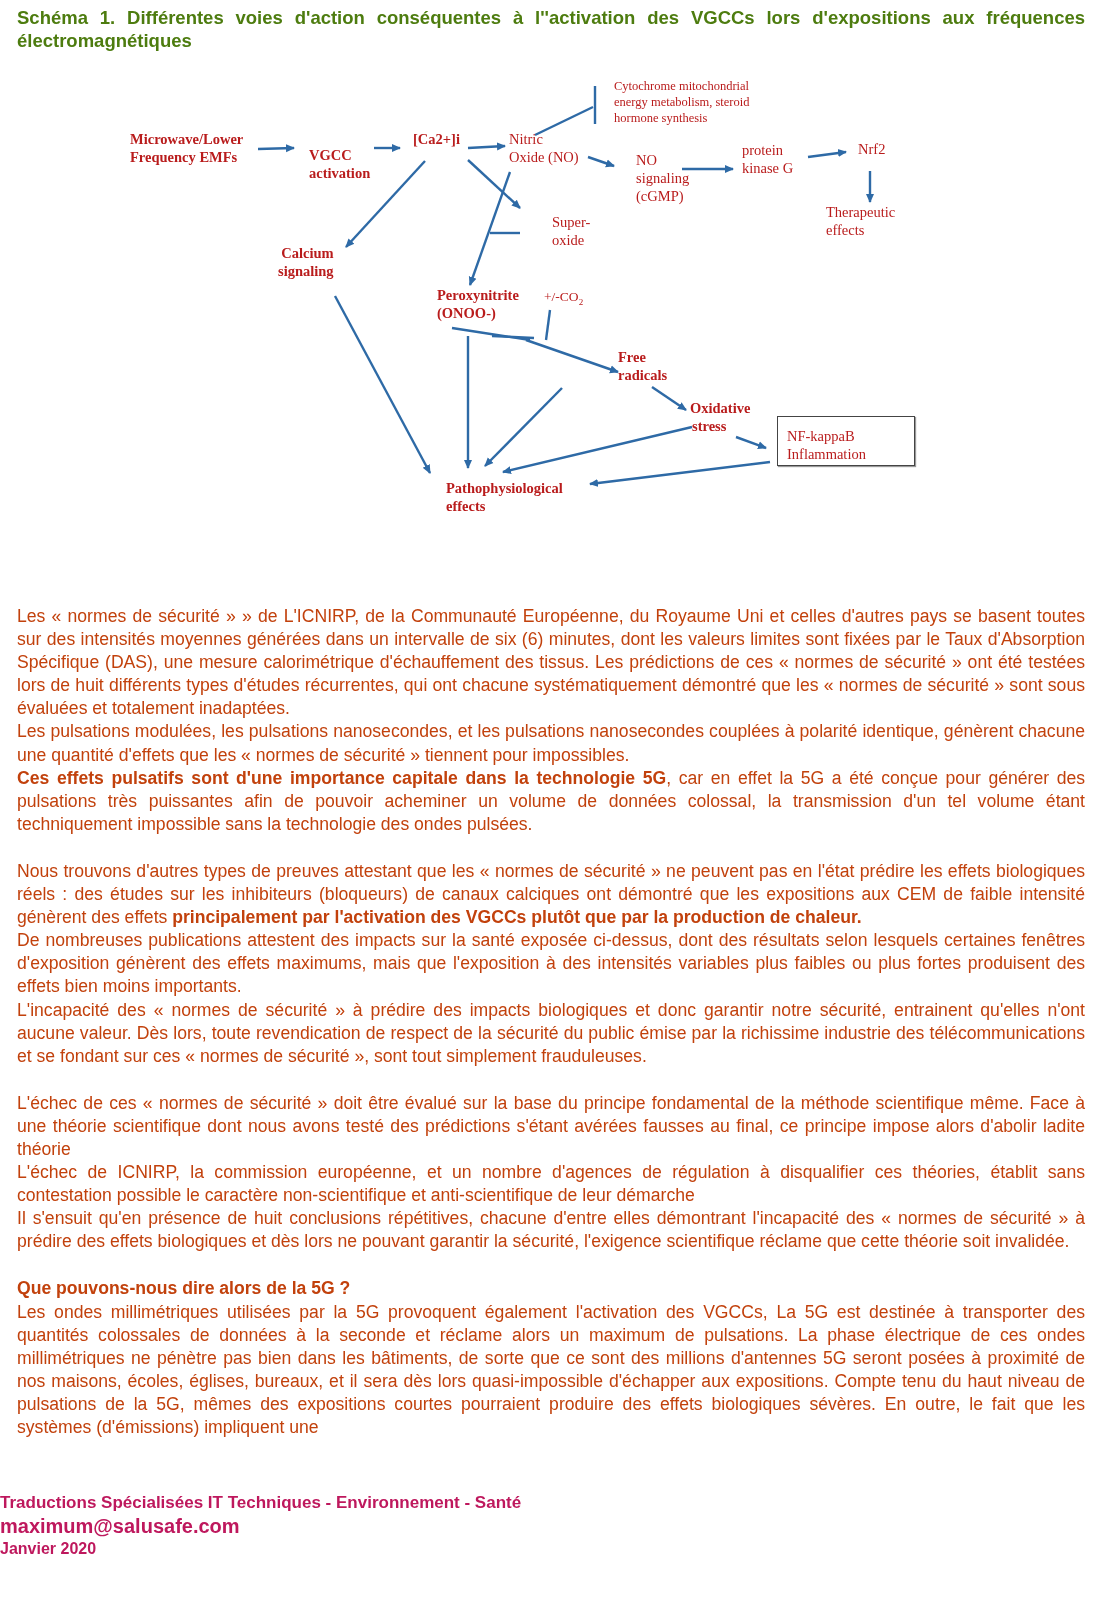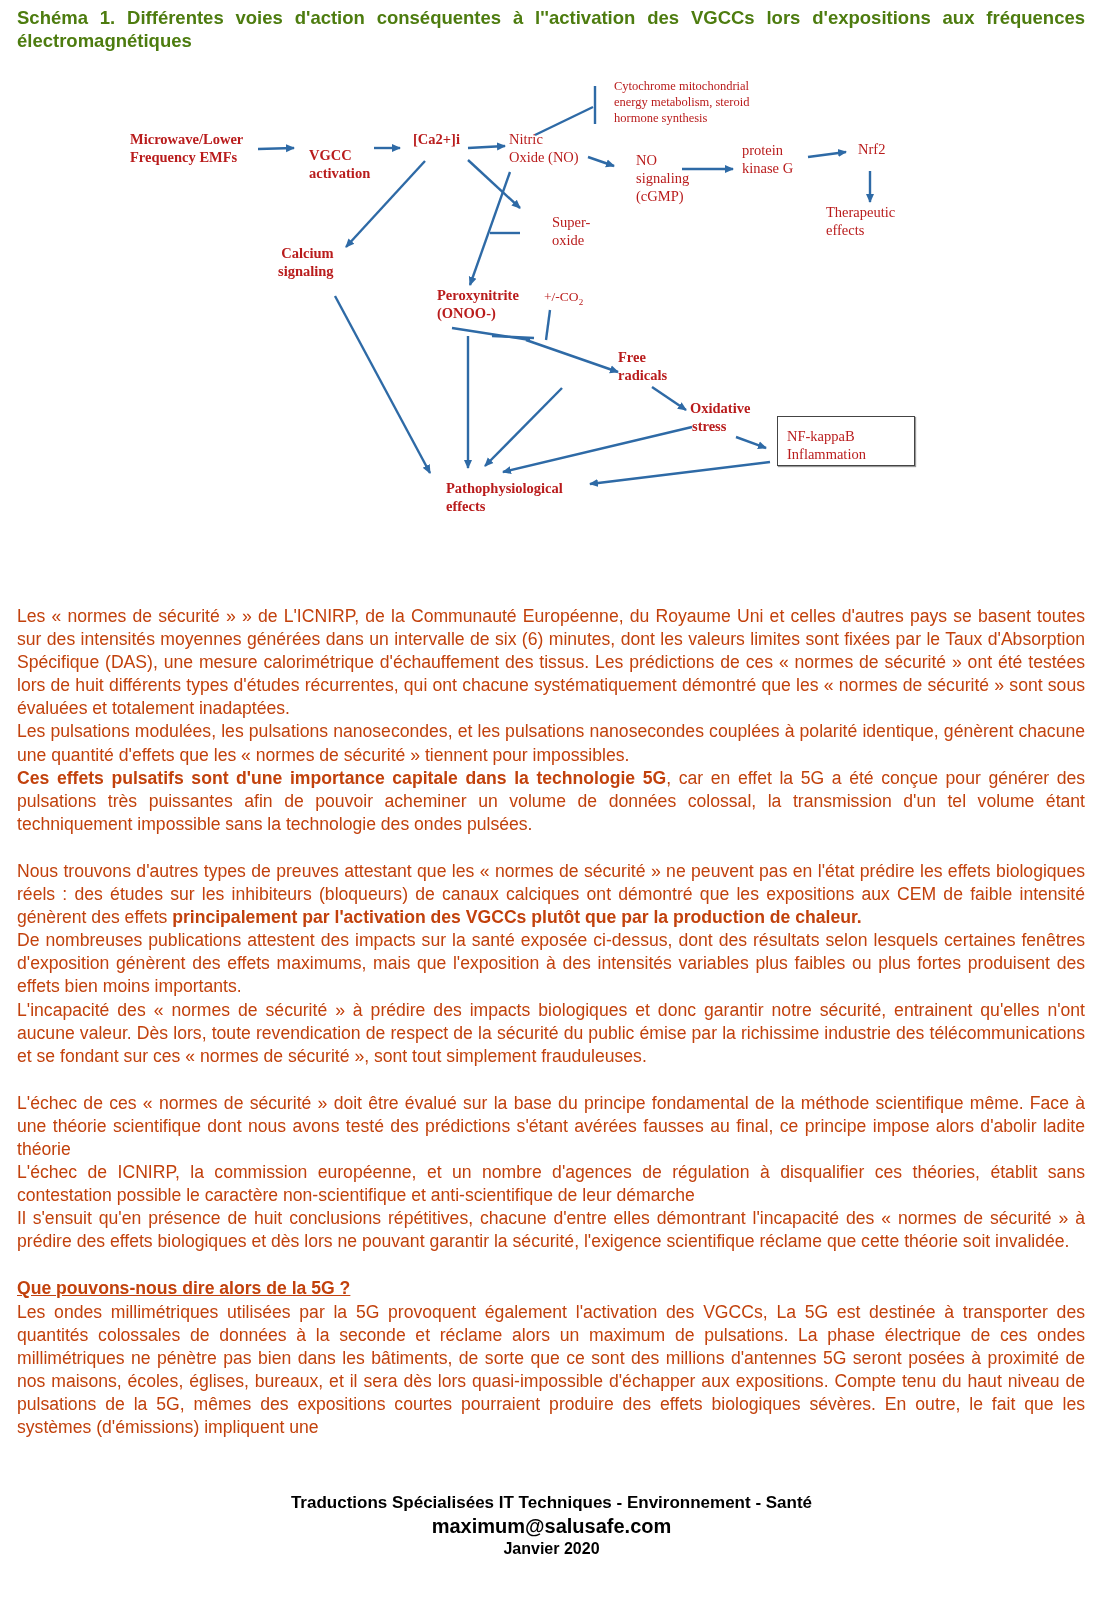--- a/index.html
+++ b/index.html
@@ -23,24 +23,24 @@
     box-shadow: 1px 1px 1px #999;
   }
   .body-text {
     position: absolute; left: 17px; width: 1068px;
     font-family: "Liberation Sans", sans-serif; font-size: 17.6px; line-height: 23.1px;
     text-align: justify; color: #c2410c;
   }
   .body-text p { margin: 0; }
   .body-text b { font-weight: bold; }
   .gap { height: 24px; }
-  .heading { font-weight: bold; text-decoration: underline; }
+  .heading { font-weight: bold; }
   .footer {
-    position: absolute; left: 0; top: 1492px; width: 1103px; text-align: center;
-    font-family: "Liberation Sans", sans-serif; color: #000000; font-weight: bold;
+    position: absolute; left: 0; top: 1492px; width: 1103px; text-align: left;
+    font-family: "Liberation Sans", sans-serif; color: #be185d; font-weight: bold;
   }
   .footer .l1 { font-size: 17px; line-height: 22px; }
   .footer .l2 { font-size: 20px; line-height: 24px; }
   .footer .l3 { font-size: 16px; line-height: 21px; }
 </style>
 </head>
 <body>
 
 <div class="page">
 

